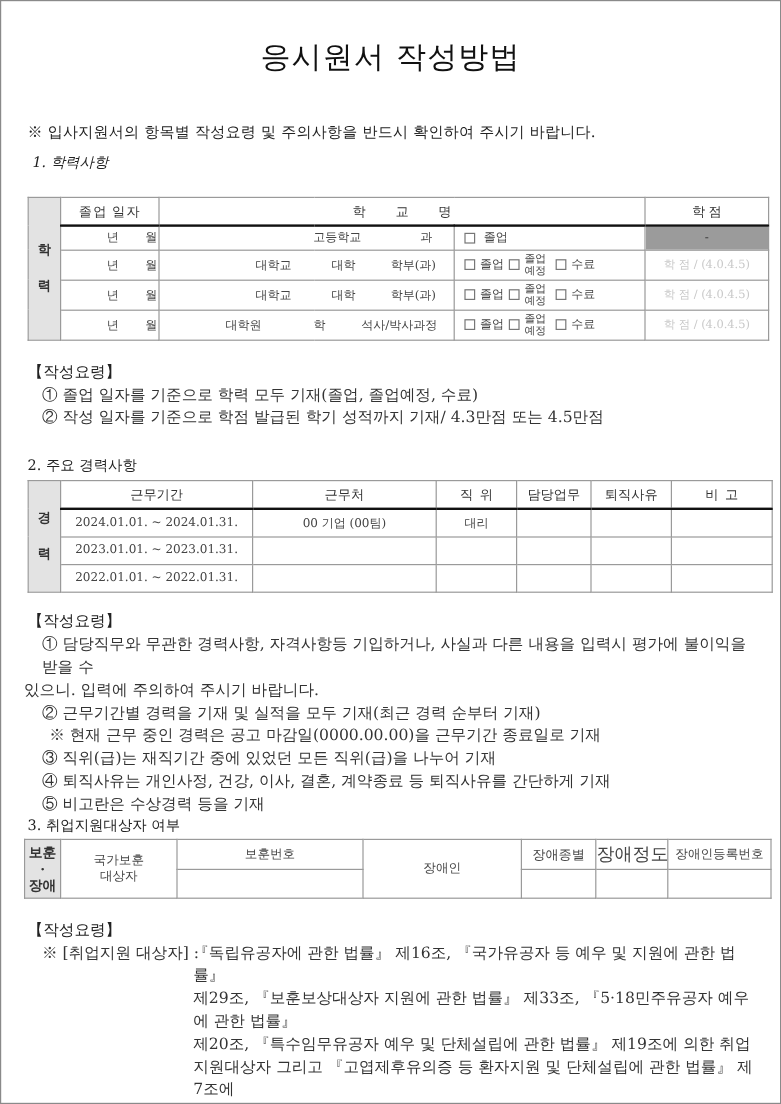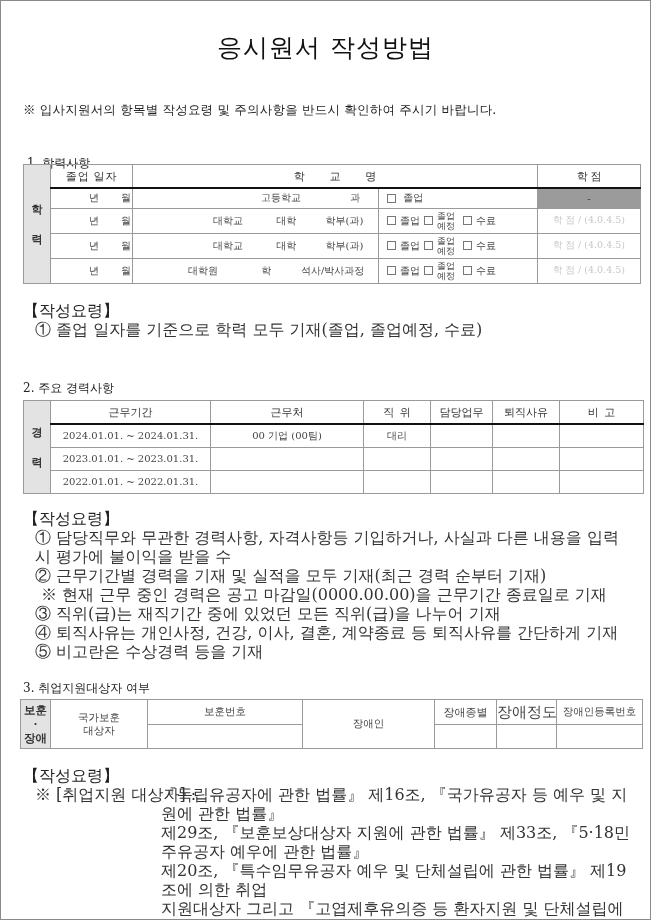--- a/index.html
+++ b/index.html
@@ -11,42 +11,42 @@
     border: 1px solid #8a8a8a;
   }
   .abs { position: absolute; }
   .title {
     left: 0; right: 0; top: 30px; text-align: center;
     font-family: "DejaVu Sans", sans-serif;
     font-size: 25px; letter-spacing: 1px; color: #111;
   }
   .notice { left: 22px; top: 101px; font-size: 12.5px; letter-spacing: 0.2px; }
   .section-title { font-size: 12px; }
-  .guide { font-size: 16px; line-height: 19px; color: #333; }
+  .guide { font-size: 13px; line-height: 19px; color: #333; }
   .guide .h { color: #222; }
   table { border-collapse: collapse; table-layout: fixed; }
   td, th {
     border: 1px solid #9a9a9a; font-weight: normal; padding: 0;
     text-align: center; vertical-align: middle;
     font-size: 10px; color: #444; overflow: hidden; white-space: nowrap;
   }
   .side { background: #e3e3e3; font-size: 12px; font-weight: bold; color: #333; line-height: 30px; }
   .hdr td { font-size: 11px; color: #333; height: 22px; border-bottom: 2px solid #111; font-family: Liberation Serif, serif; }
   .gray { background: #9b9b9b; color: #333; }
   .faint { color: #c8c8c8; font-size: 9.5px; }
   .cb { display: inline-block; width: 7px; height: 7px; border: 1px solid #777; vertical-align: middle; margin: 0 4px; }
   .small2 { display: inline-block; font-size: 9px; line-height: 10px; vertical-align: middle; text-align: center; }
 </style>
 </head>
 <body>
 
 <div class="abs title">응시원서 작성방법</div>
 <div class="abs notice">※ 입사지원서의 항목별 작성요령 및 주의사항을 반드시 확인하여 주시기 바랍니다.</div>
 
-<div class="abs section-title" style="left:26px; top:154px;">1. 학력사항</div>
+<div class="abs section-title" style="left:26px; top:126px;font-style:italic;">1. 학력사항</div>
 
 <table class="abs" style="left:22px; top:163px; width:617px;">
   <colgroup>
     <col style="width:27px">
       <col style="width:82px">
       <col style="width:129px">
       <col style="width:117px">
       <col style="width:159px">
       <col style="width:103px">
   </colgroup>
@@ -122,20 +122,21 @@
 예정</span><span class="cb" style="margin-left:8px;"></span><span>수료</span>
     </td>
     <td class="faint">학 점 / (4.0.4.5)</td>
   </tr>
 </tbody>
   </table>
 
 <div class="abs guide" style="left:22px; top:300px;">
   <div class="h">【작성요령】</div>
   <div style="padding-left:12px;">① 졸업 일자를 기준으로 학력 모두 기재(졸업, 졸업예정, 수료)</div>
+  <div style="padding-left:12px;">② 작성 일자를 기준으로 학점 발급된 학기 성적까지 기재/ 4.3만점 또는 4.5만점</div>
 </div>
 
 <div class="abs section-title" style="left:22px; top:379px;">2. 주요 경력사항</div>
 
 <table class="abs" style="left:22px; top:399px; width:605px;">
   <colgroup>
     <col style="width:27px">
       <col style="width:160px">
       <col style="width:153px">
       <col style="width:67px">
@@ -179,20 +180,21 @@
     <td></td>
     <td></td>
     <td></td>
   </tr>
 </tbody>
   </table>
 
 <div class="abs guide" style="left:22px; top:508px; width:610px;">
   <div class="h">【작성요령】</div>
   <div style="padding-left:12px;">① 담당직무와 무관한 경력사항, 자격사항등 기입하거나, 사실과 다른 내용을 입력시 평가에 불이익을 받을 수</div>
+  <div style="padding-left:0;margin-left:-3px;">있으니. 입력에 주의하여 주시기 바랍니다.</div>
   <div style="padding-left:12px;">② 근무기간별 경력을 기재 및 실적을 모두 기재(최근 경력 순부터 기재)</div>
   <div style="padding-left:18px;">※ 현재 근무 중인 경력은 공고 마감일(0000.00.00)을 근무기간 종료일로 기재</div>
   <div style="padding-left:12px;">③ 직위(급)는 재직기간 중에 있었던 모든 직위(급)을 나누어 기재</div>
   <div style="padding-left:12px;">④ 퇴직사유는 개인사정, 건강, 이사, 결혼, 계약종료 등 퇴직사유를 간단하게 기재</div>
   <div style="padding-left:12px;">⑤ 비고란은 수상경력 등을 기재</div>
 </div>
 
 <div class="abs section-title" style="left:22px; top:679px;">3. 취업지원대상자 여부</div>
 
 <table class="abs" style="left:19px; top:698px; width:596px;">

